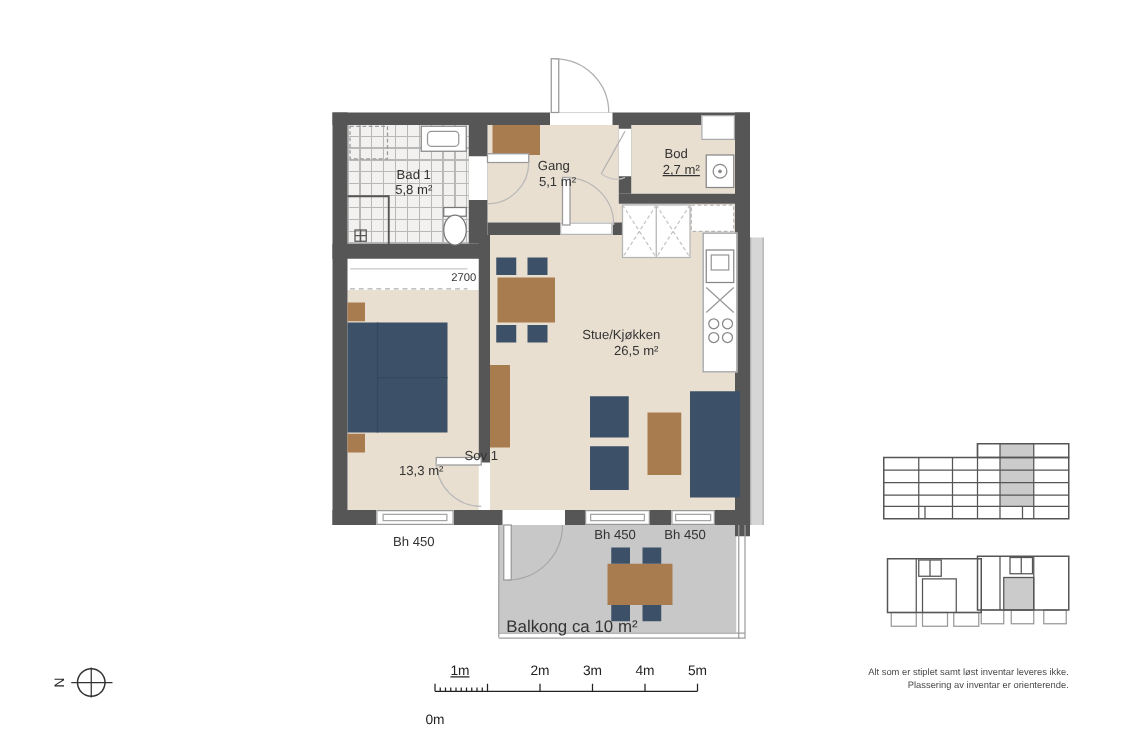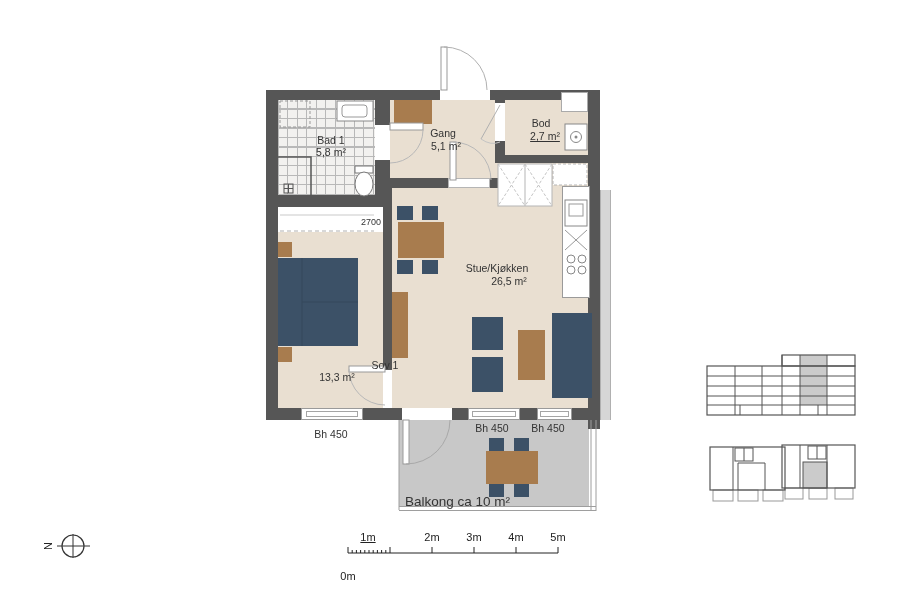--- a/index.html
+++ b/index.html
@@ -217,14 +217,18 @@
   <span class="scale-lbl" style="left:432px;">2m</span>
   <span class="scale-lbl" style="left:474px;">3m</span>
   <span class="scale-lbl" style="left:516px;">4m</span>
   <span class="scale-lbl" style="left:558px;">5m</span>
   <svg class="abs" style="left:340px;top:545px;z-index:6;" width="228" height="12" viewBox="0 0 228 12">
     <path d="M8 8 H218" stroke="#222"></path>
     <path d="M8 2 V8 M50 2 V8 M92 2 V8 M134 2 V8 M176 2 V8 M218 2 V8" stroke="#222"></path>
     <path d="M12.2 5 V8 M16.4 5 V8 M20.6 5 V8 M24.8 5 V8 M29 5 V8 M33.2 5 V8 M37.4 5 V8 M41.6 5 V8 M45.8 5 V8" stroke="#222"></path>
   </svg>
 
+  <div id="notes">
+    <span style="display:block;">Alt som er stiplet samt løst inventar leveres ikke.</span>
+    <span style="display:block;">Plassering av inventar er orienterende.</span>
+  </div>
 
 </div>
 
 </body></html>

